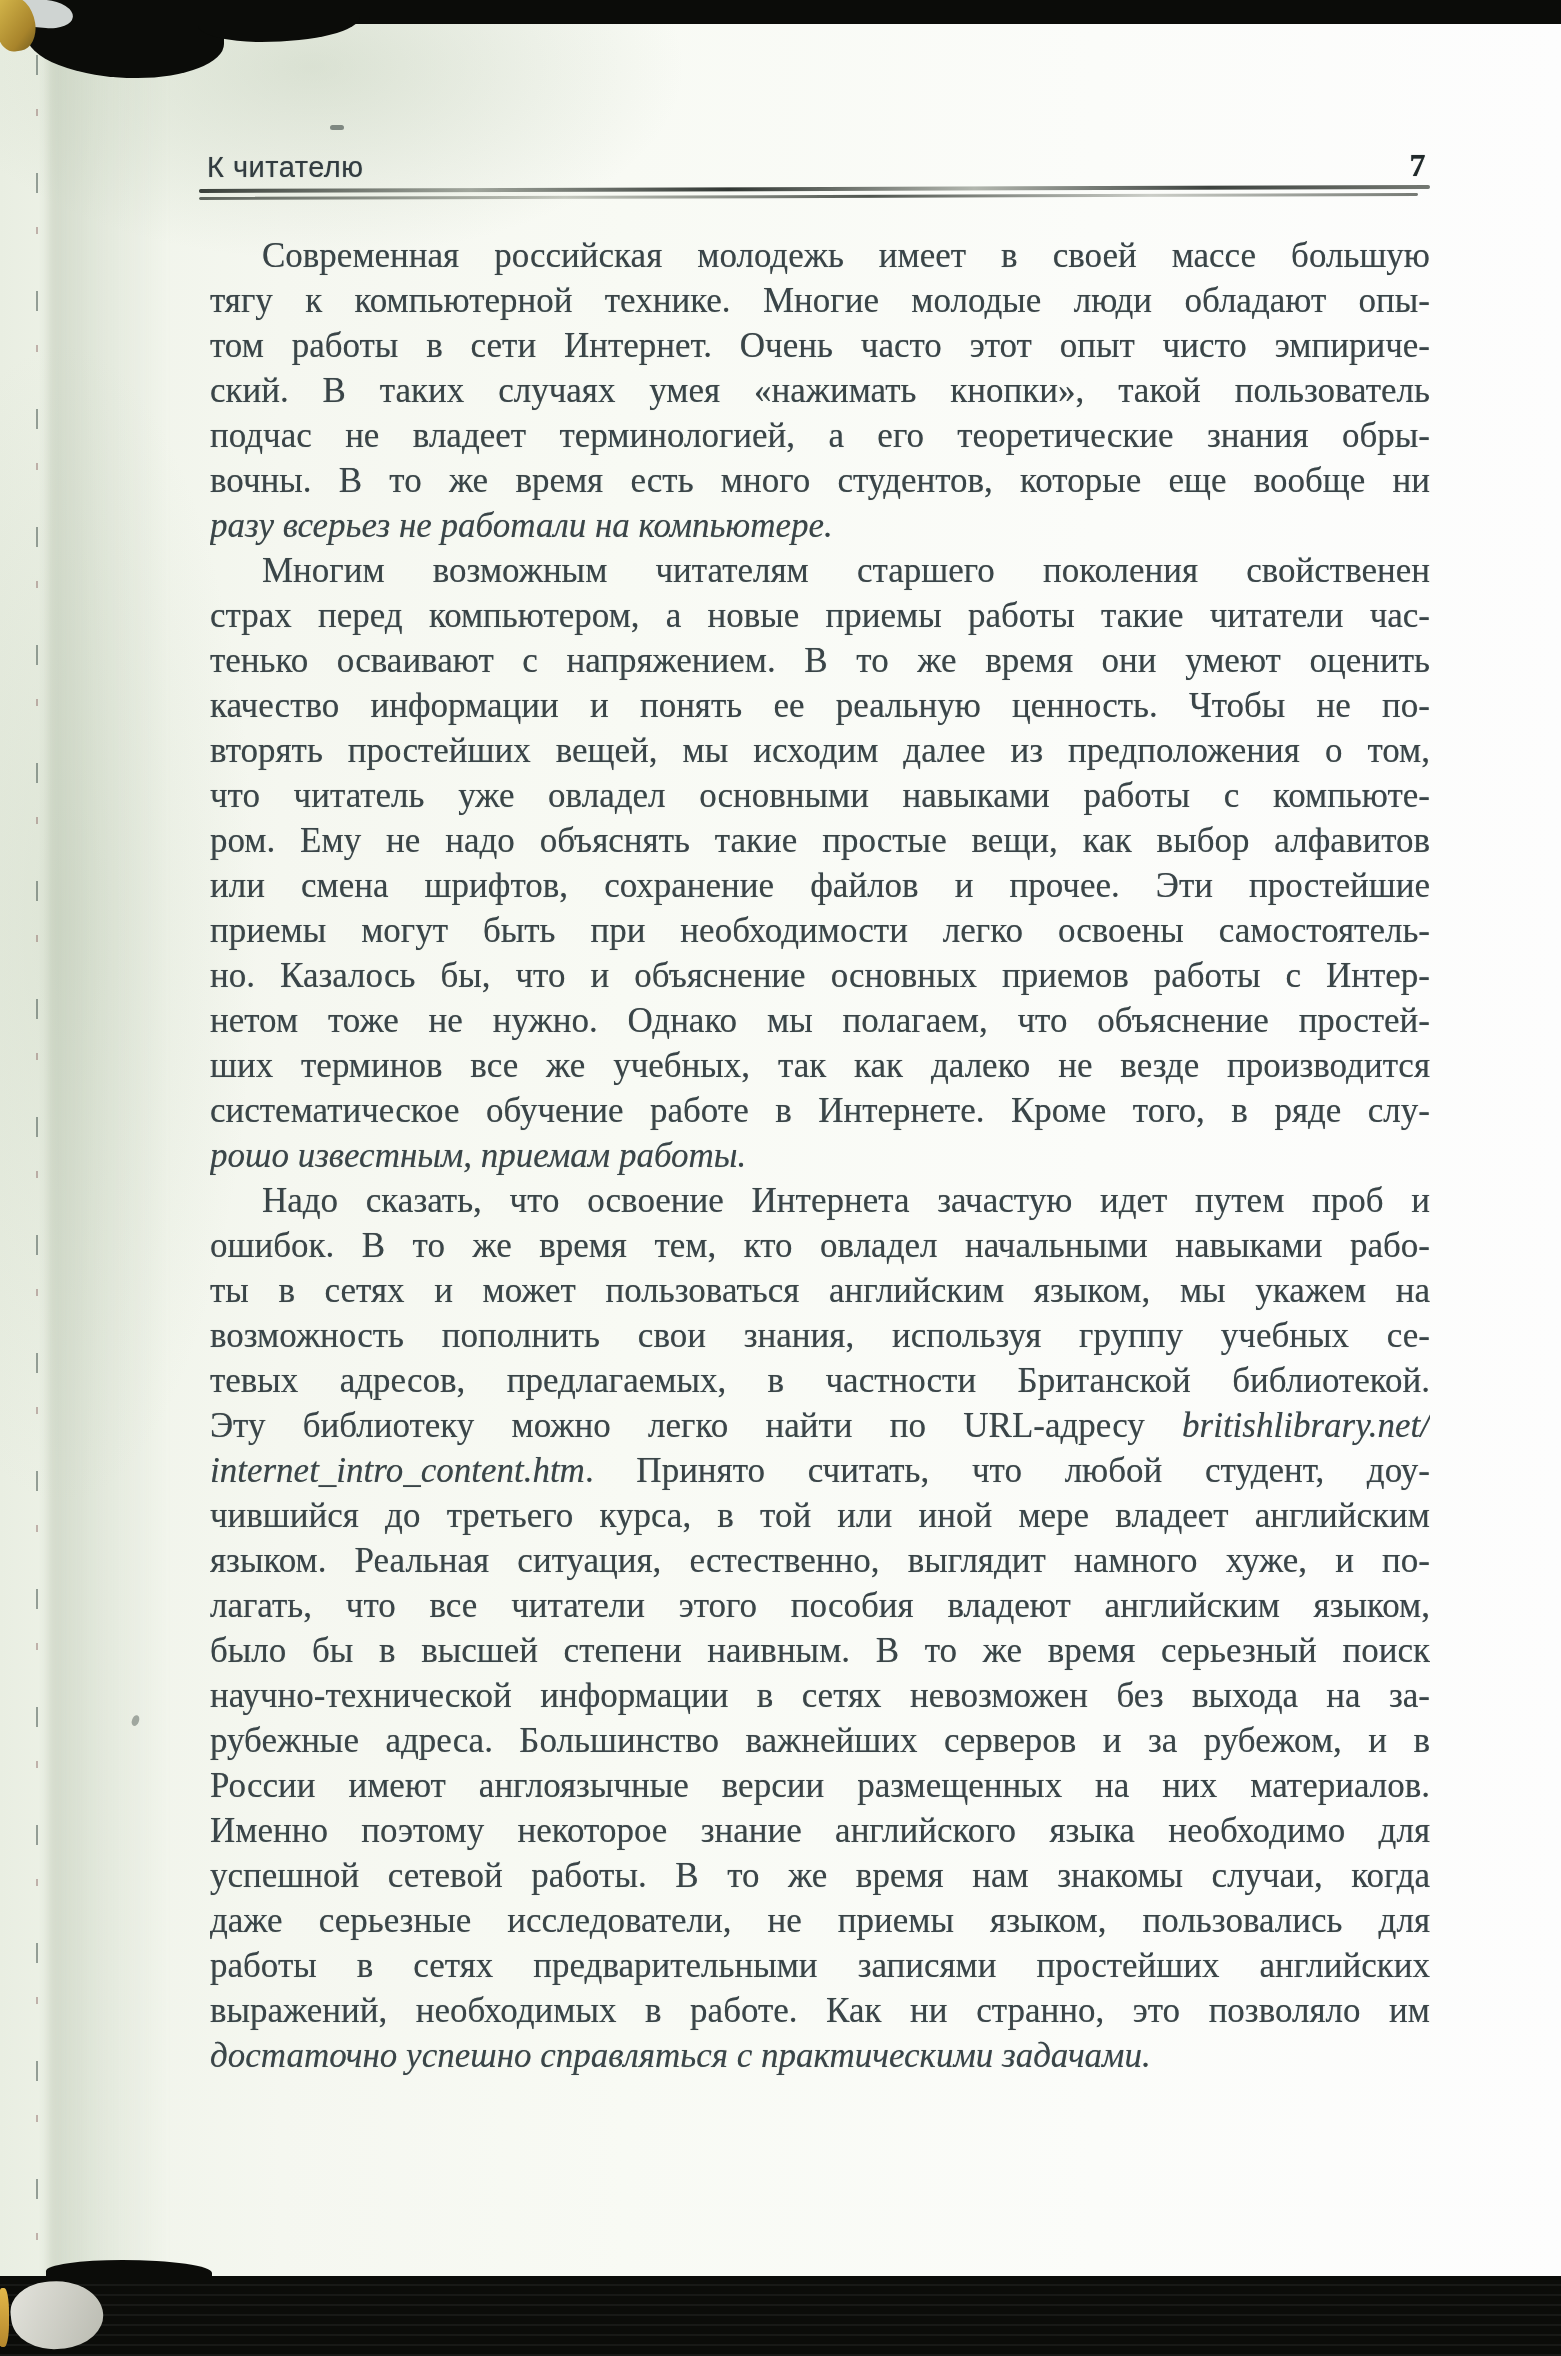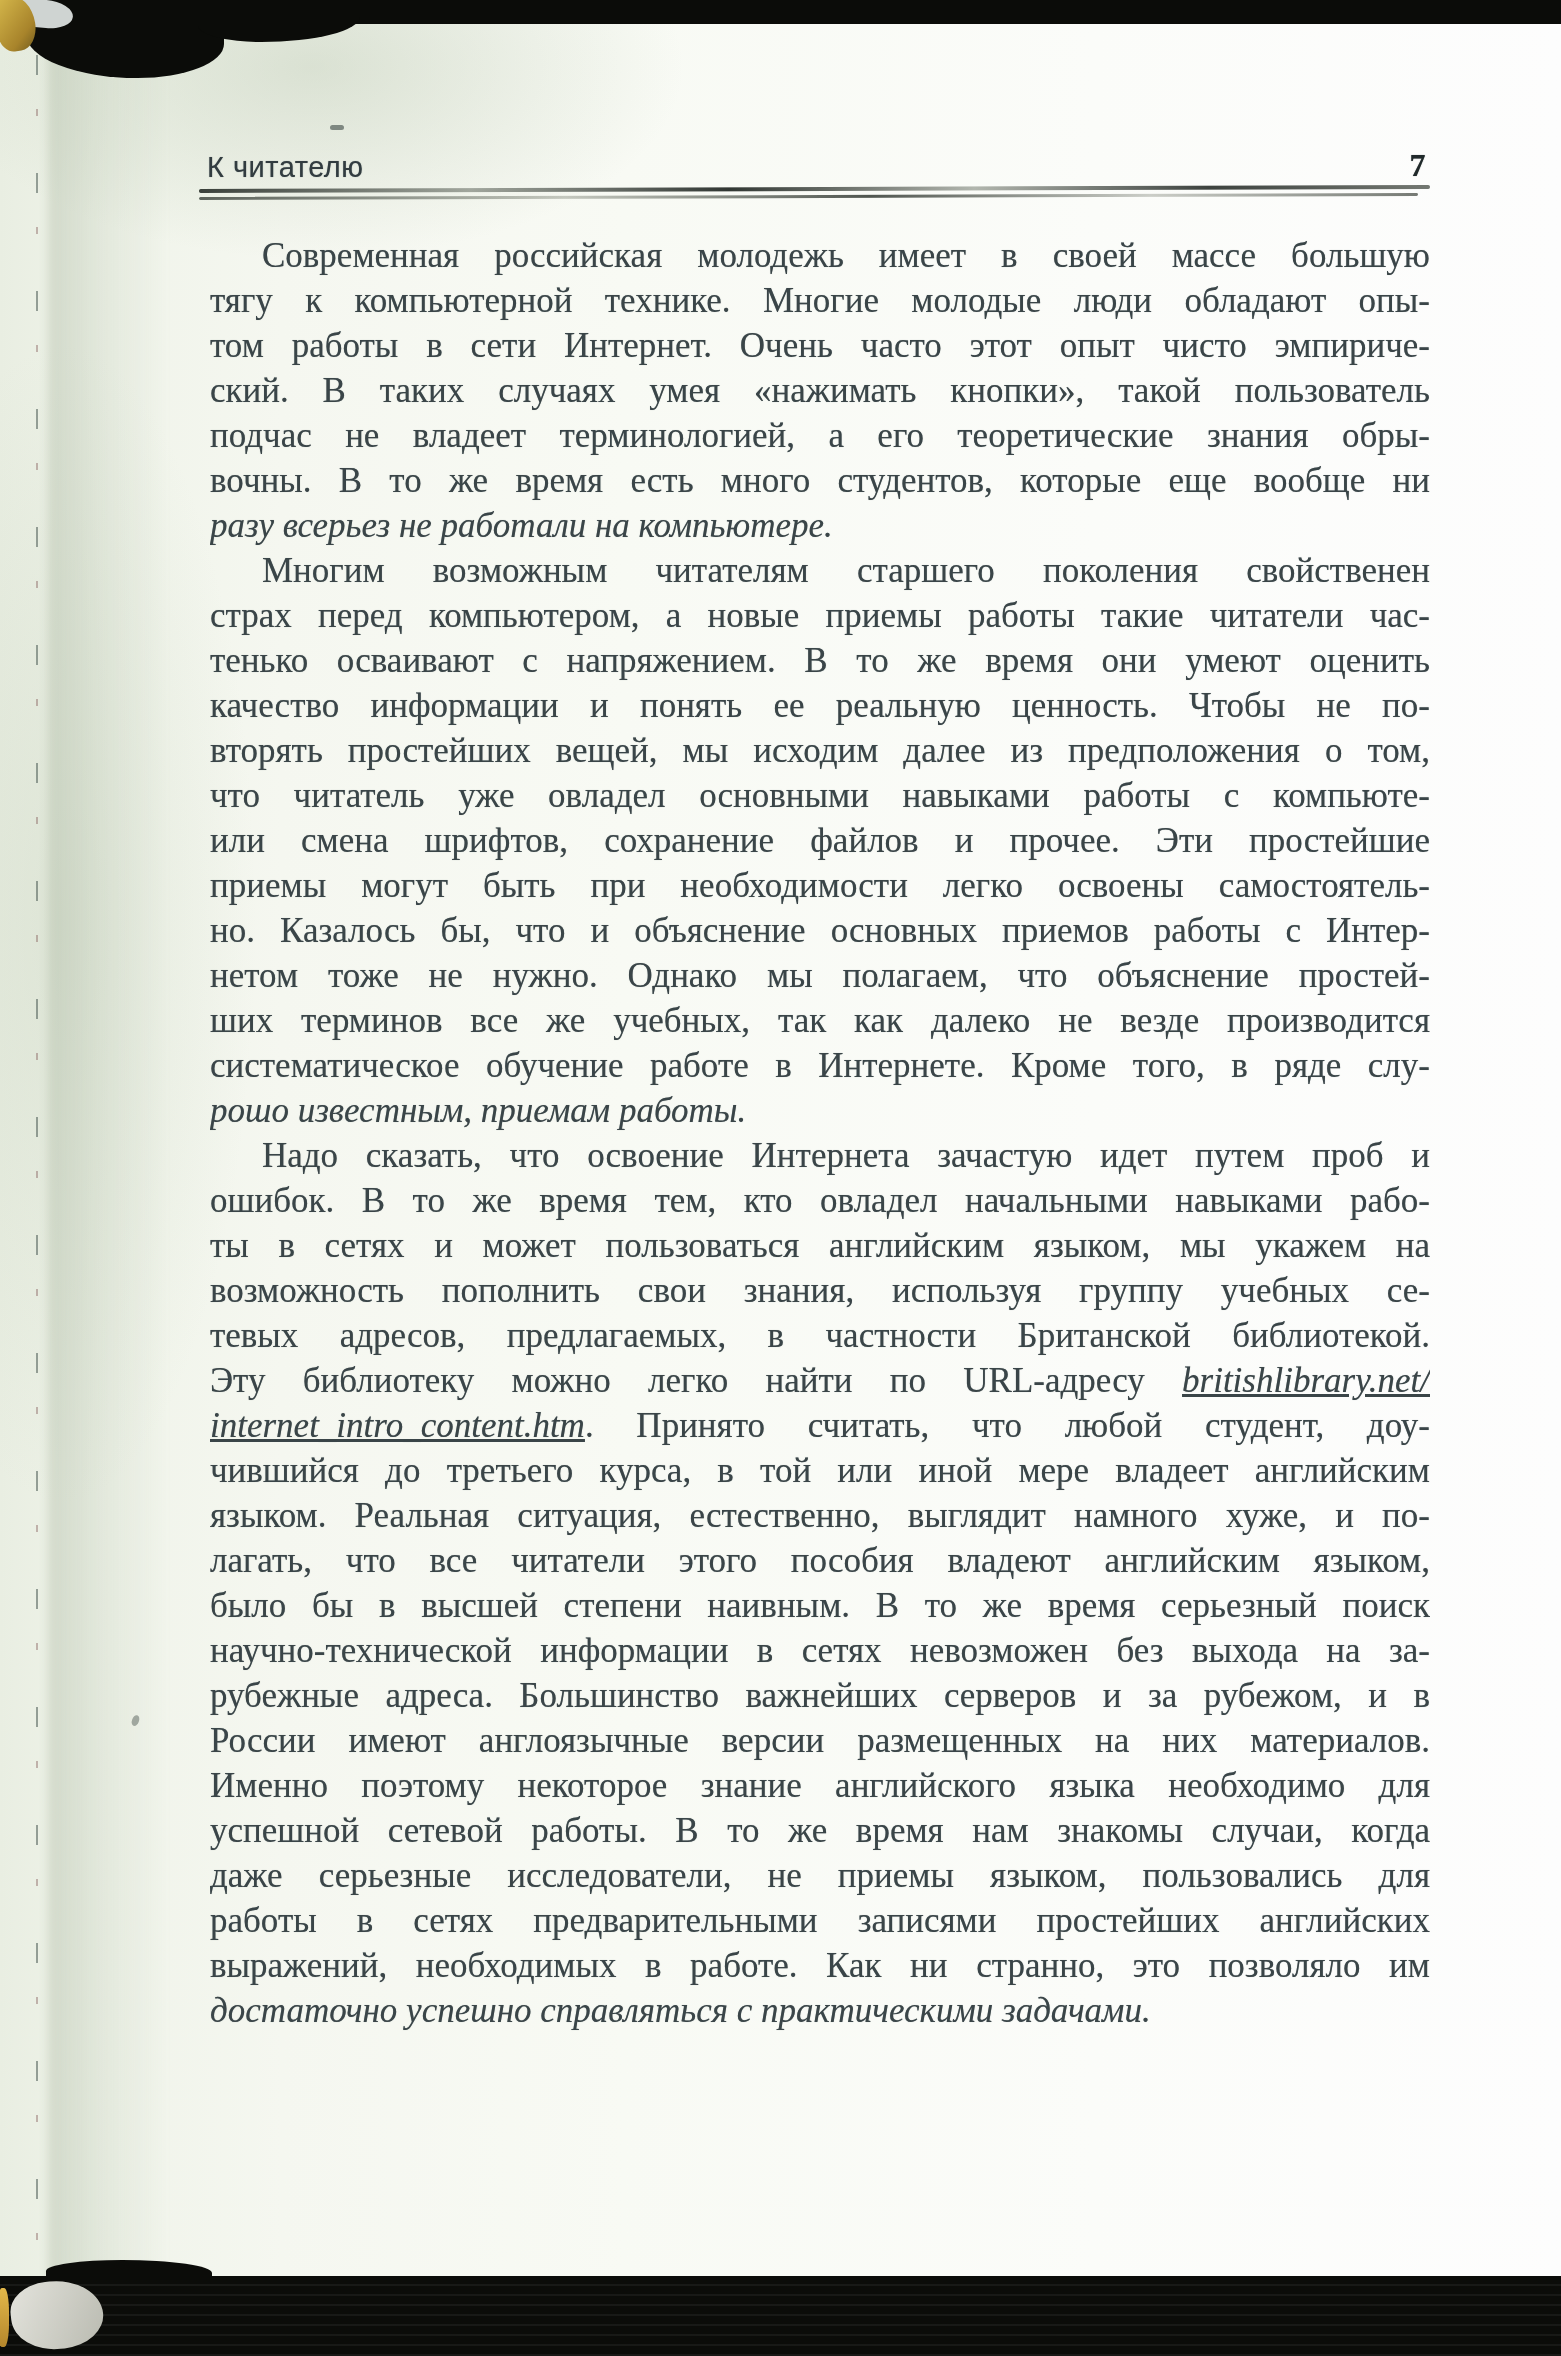--- a/index.html
+++ b/index.html
@@ -113,21 +113,21 @@
     text-shadow:0 0 0.7px rgba(55,70,72,0.55);
   }
   .line{
     height:45px;line-height:45px;
     overflow:hidden;
     text-align:justify;text-align-last:justify;
     white-space:nowrap;
   }
   .line.indent{padding-left:52px;}
   .line.para-end{text-align-last:left;font-style:italic;}
-  .line em{font-style:italic;text-decoration:underline;}
+  .line em{font-style:italic;}
   
   .speck-dash{
     position:absolute;left:330px;top:125px;width:14px;height:4.6px;border-radius:2.8px;
     background:rgba(60,72,68,0.6);
   }
   .speck-dot{
     position:absolute;left:132px;top:1715px;width:6.5px;height:11px;border-radius:50%;
     background:rgba(70,80,75,0.45);transform:rotate(20deg);
   }
 </style>
@@ -165,20 +165,21 @@
       <div class="line"><span>ский. В таких случаях умея «нажимать кнопки», такой пользователь</span></div>
       <div class="line"><span>подчас не владеет терминологией, а его теоретические знания обры-</span></div>
       <div class="line"><span>вочны. В то же время есть много студентов, которые еще вообще ни</span></div>
       <div class="line para-end"><span>разу всерьез не работали на компьютере.</span></div>
       <div class="line indent"><span>Многим возможным читателям старшего поколения свойственен</span></div>
       <div class="line"><span>страх перед компьютером, а новые приемы работы такие читатели час-</span></div>
       <div class="line"><span>тенько осваивают с напряжением. В то же время они умеют оценить</span></div>
       <div class="line"><span>качество информации и понять ее реальную ценность. Чтобы не по-</span></div>
       <div class="line"><span>вторять простейших вещей, мы исходим далее из предположения о том,</span></div>
       <div class="line"><span>что читатель уже овладел основными навыками работы с компьюте-</span></div>
+      <div class="line"><span>ром. Ему не надо объяснять такие простые вещи, как выбор алфавитов</span></div>
       <div class="line"><span>или смена шрифтов, сохранение файлов и прочее. Эти простейшие</span></div>
       <div class="line"><span>приемы могут быть при необходимости легко освоены самостоятель-</span></div>
       <div class="line"><span>но. Казалось бы, что и объяснение основных приемов работы с Интер-</span></div>
       <div class="line"><span>нетом тоже не нужно. Однако мы полагаем, что объяснение простей-</span></div>
       <div class="line"><span>ших терминов все же учебных, так как далеко не везде производится</span></div>
       <div class="line"><span>систематическое обучение работе в Интернете. Кроме того, в ряде слу-</span></div>
       <div class="line para-end"><span>рошо известным, приемам работы.</span></div>
       <div class="line indent"><span>Надо сказать, что освоение Интернета зачастую идет путем проб и</span></div>
       <div class="line"><span>ошибок. В то же время тем, кто овладел начальными навыками рабо-</span></div>
       <div class="line"><span>ты в сетях и может пользоваться английским языком, мы укажем на</span></div>

